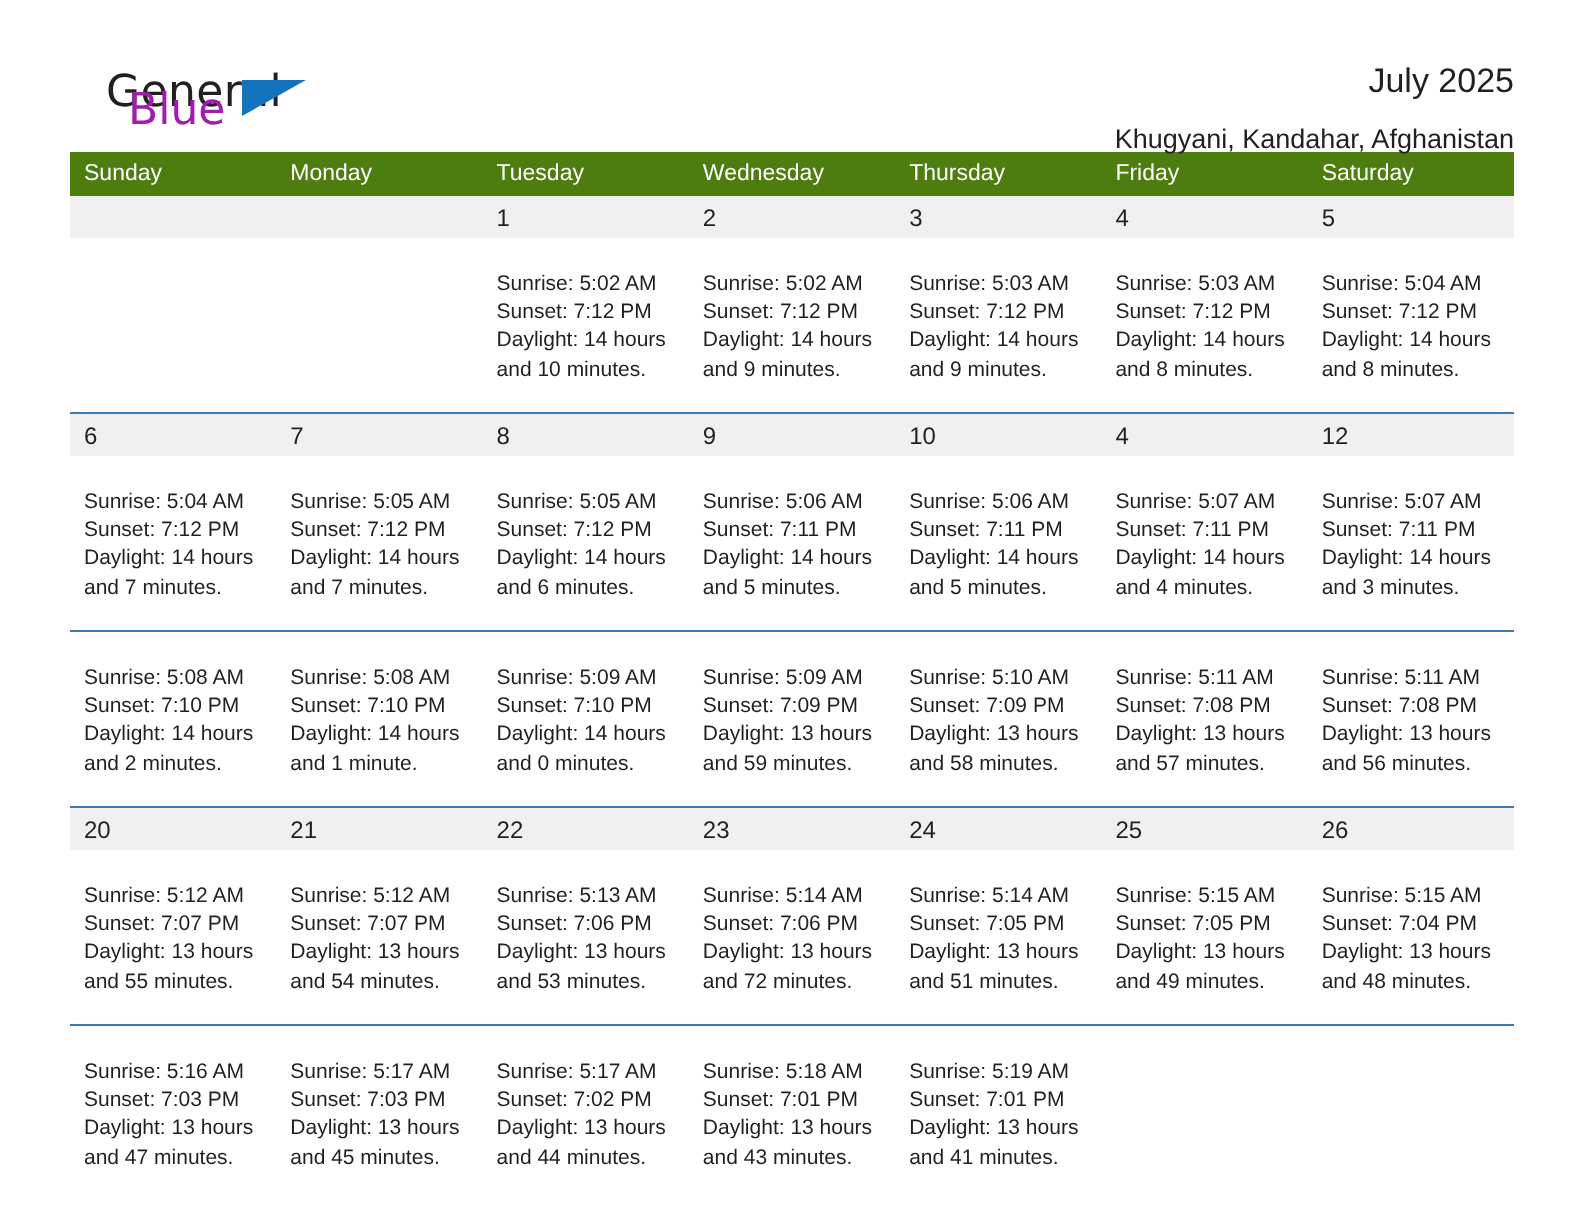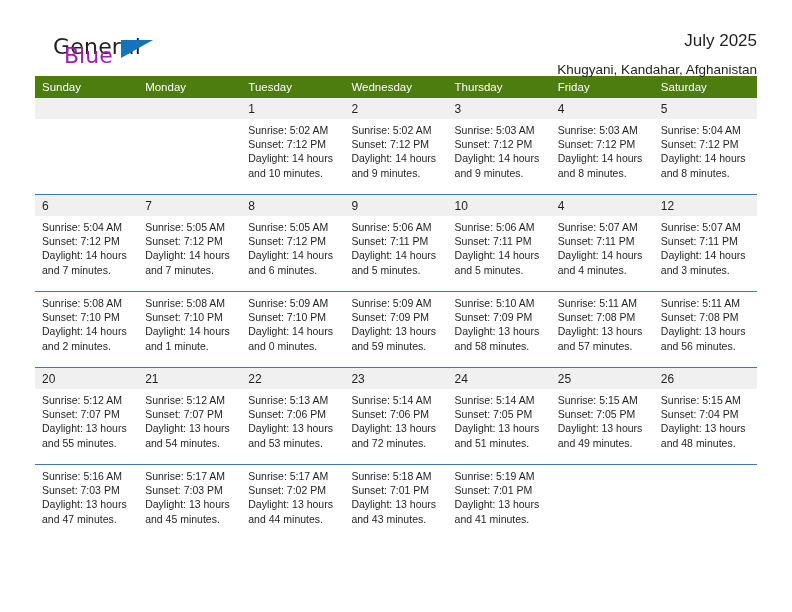--- a/index.html
+++ b/index.html
@@ -112,21 +112,21 @@
     padding: 4px 0 3px 7px;
     height: 13px;
     vertical-align: top;
   }
   .daynum-row td.empty { background: #f0f0f0; }
   .info-row td {
     background: #ffffff;
     font-size: 10.5px;
     line-height: 14.2px;
     color: #231f20;
-    padding: 4px 8px 10px 7px;
+    padding: 16px 8px 10px 7px;
     vertical-align: top;
     height: 61px;
   }
   .info-row td .line { white-space: nowrap; }
   .info-row td .daylight { white-space: normal; }
 </style>
 </head>
 <body>
 
 <div class="page">

